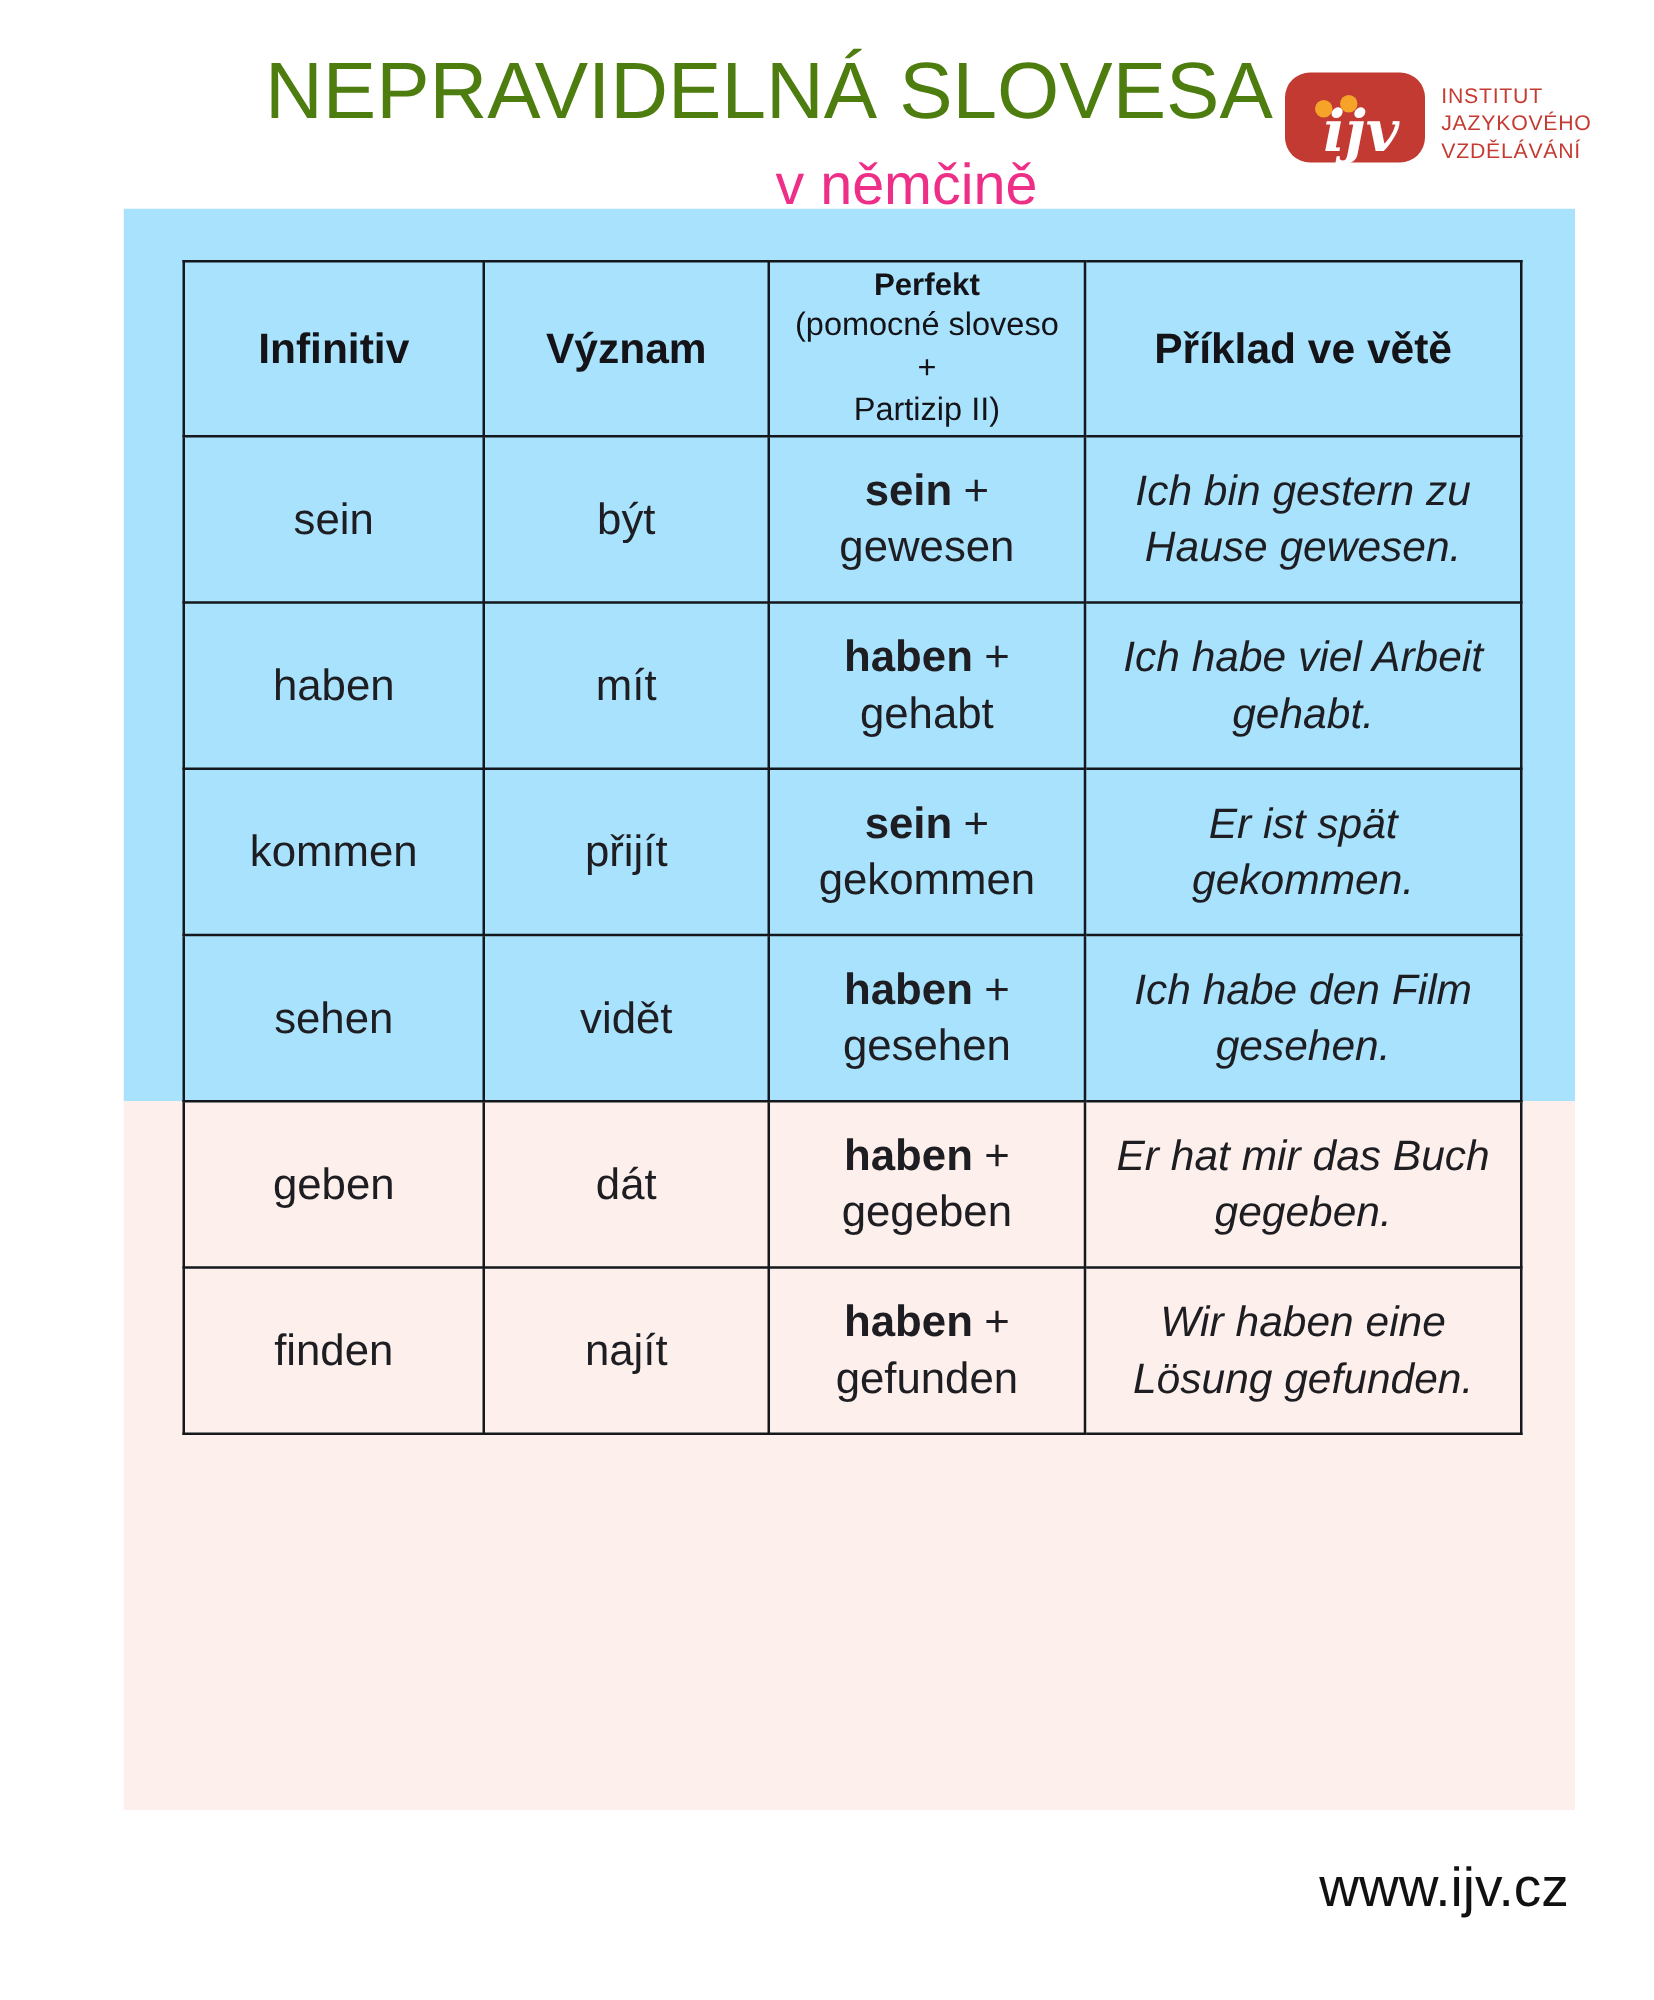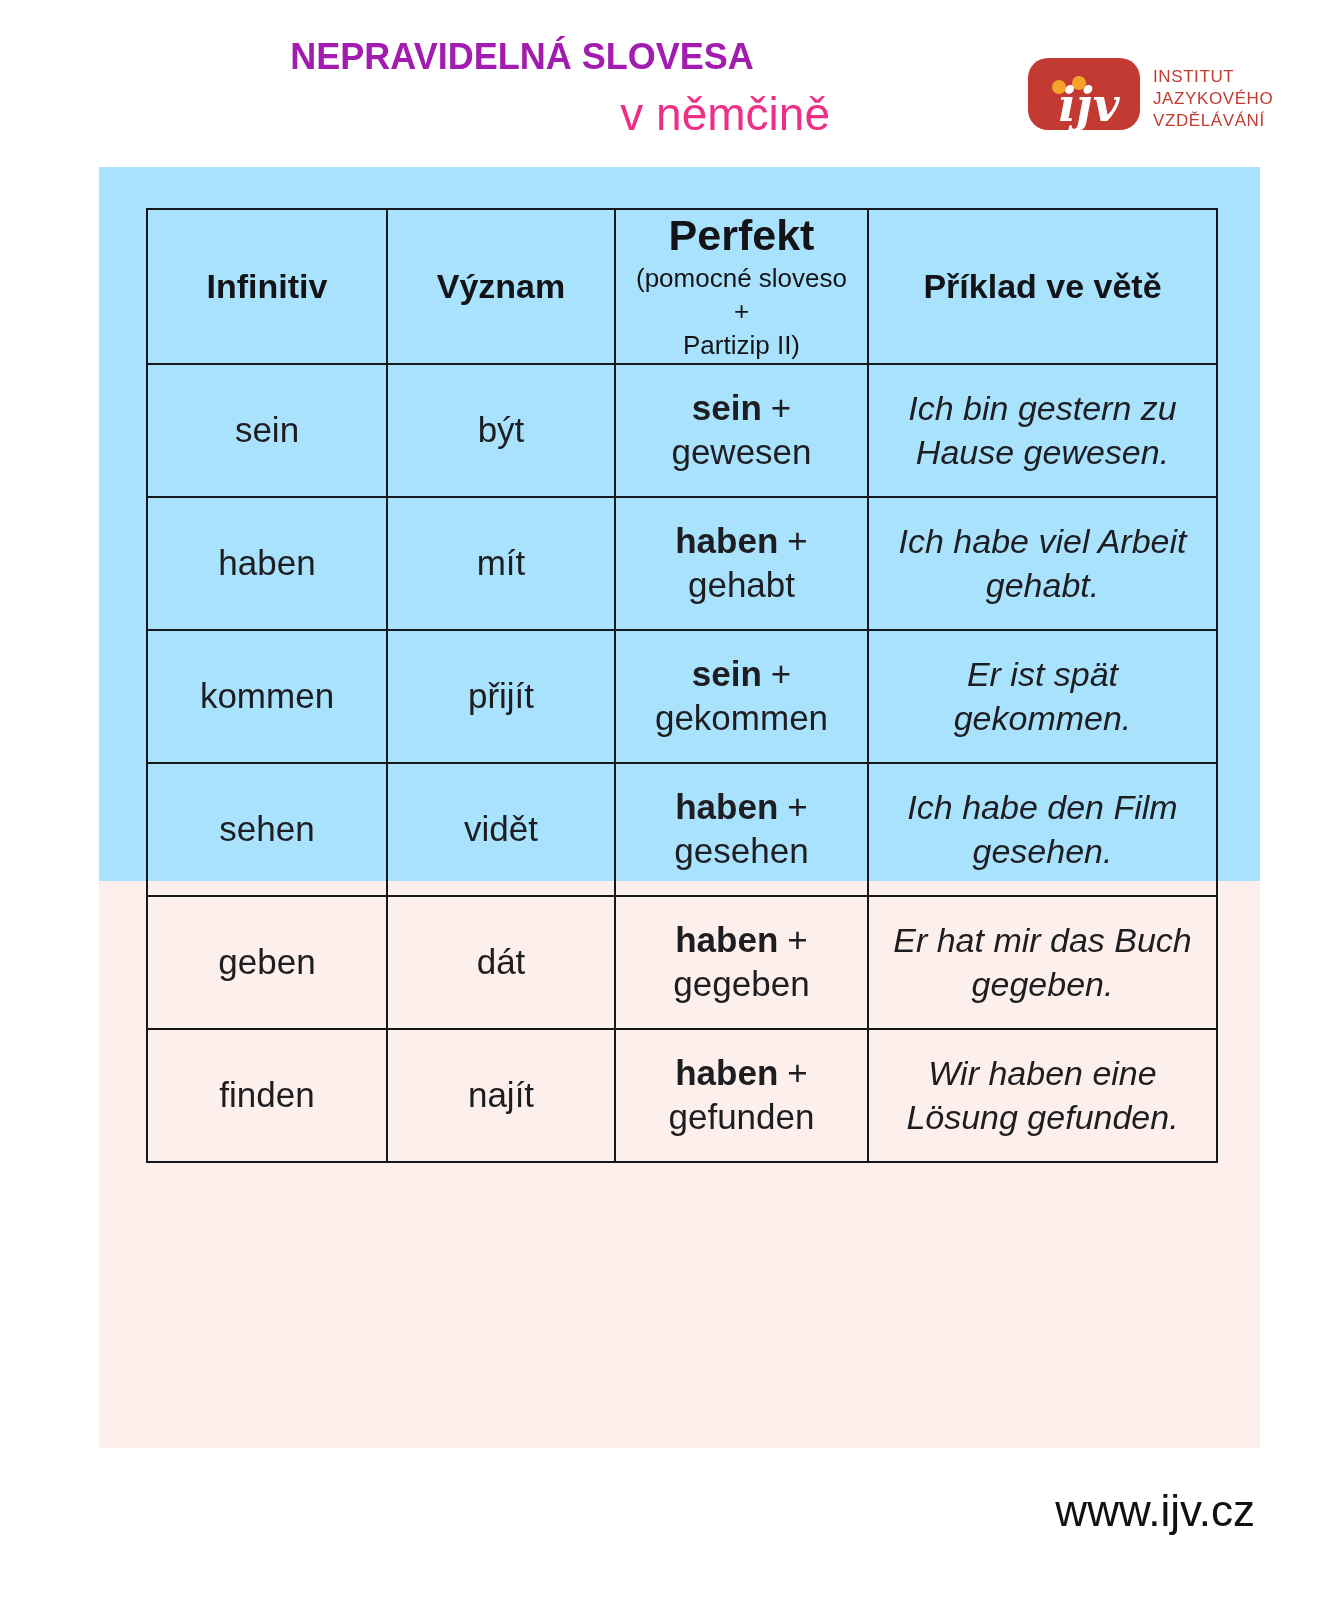--- a/index.html
+++ b/index.html
@@ -13,24 +13,24 @@
   }
 
   
   .title-block {
     position: absolute;
     left: 212px; top: 36px;
     width: 620px;
     text-align: center;
   }
   .main-title {
-    font-size: 36px;
-    font-weight: 700;
+    font-size: 64px;
+    font-weight: 400;
     letter-spacing: 0px;
-    color: #a21caf;
+    color: #4d7c0f;
     line-height: 1.15;
     white-space: nowrap;
   }
   .sub-title {
     margin-top: 10px;
     font-size: 46px;
     font-weight: 500;
     color: #ee2f87;
     text-align: right;
     padding-right: 2px;
@@ -86,21 +86,21 @@
   }
   table.verbs td, table.verbs th {
     border: 2px solid #14181d;
     text-align: center;
     vertical-align: middle;
     padding: 0 12px;
   }
   tr.head-row { height: 140px; }
   tr.data-row { height: 133px; }
   th.h-cell { font-size: 34px; font-weight: 700; color: #141418; }
-  .h-perfekt-title { font-size: 43px; font-weight: 700; line-height: 1.2; }
+  .h-perfekt-title { font-size: 25px; font-weight: 700; line-height: 1.2; }
   .h-perfekt-sub { font-size: 26px; font-weight: 400; line-height: 1.3; }
   td.c-plain { font-size: 35px; font-weight: 400; }
   td.c-perfekt { font-size: 35px; line-height: 1.28; }
   .aux { font-weight: 700; }
   .plus { margin-left: 9px; font-weight: 400; }
   td.c-example { font-size: 34px; font-style: italic; line-height: 1.3; padding: 0 16px; }
 
   
   .footer-url {
     position: absolute;

